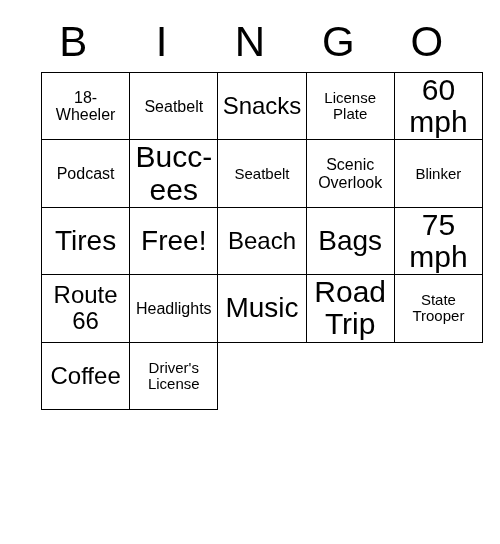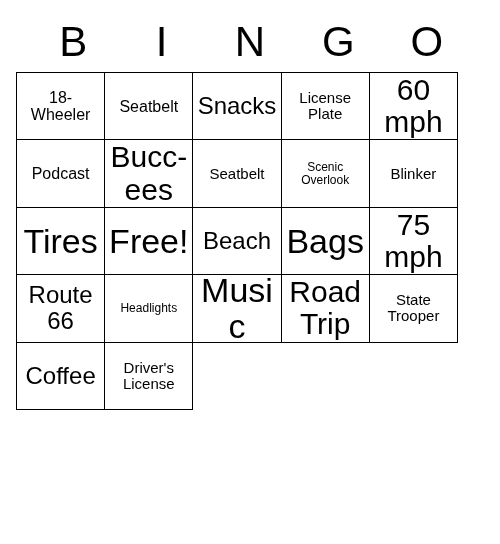--- a/index.html
+++ b/index.html
@@ -40,21 +40,21 @@
     font-size: 42px;
     line-height: 1;
     font-weight: normal;
     color: #000000;
     letter-spacing: 0;
   }
 
   
   #grid {
     position: absolute;
-    left: 16px;
+    left: 41px;
     top: 72px;
     width: 442px;
     height: 338px;
     border-top: 1px solid #000000;
     border-left: 1px solid #000000;
     box-sizing: border-box;
     display: grid;
     grid-template-columns: repeat(5, 1fr);
     grid-template-rows: repeat(5, 1fr);
   }
@@ -71,26 +71,26 @@
   }
   .cell-text {
     display: block;
     width: 100%;
     line-height: 1.08;
     word-wrap: break-word;
     white-space: pre-line;
   }
 
   
-  .fs-xs  .cell-text { font-size: 12px; }
+  .fs-xs  .cell-text { font-size: 16px; }
   .fs-s   .cell-text { font-size: 16px; }
   .fs-m   .cell-text { font-size: 15px; }
   .fs-l   .cell-text { font-size: 24px; }
   .fs-xl  .cell-text { font-size: 30px; }
-  .fs-xxl .cell-text { font-size: 34px; }
+  .fs-xxl .cell-text { font-size: 28px; }
 </style>
 </head>
 <body>
 
 <div id="bingo-card">
 
   <div id="header-row">
       <div class="header-letter">B</div>
       <div class="header-letter">I</div>
       <div class="header-letter">N</div>

